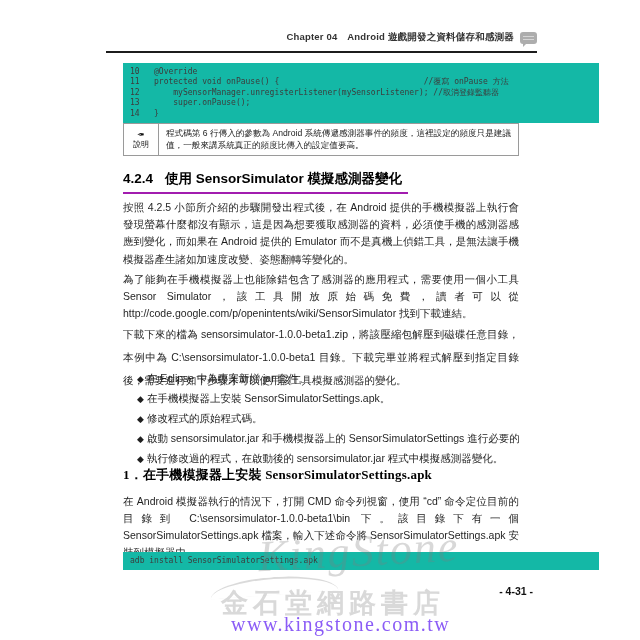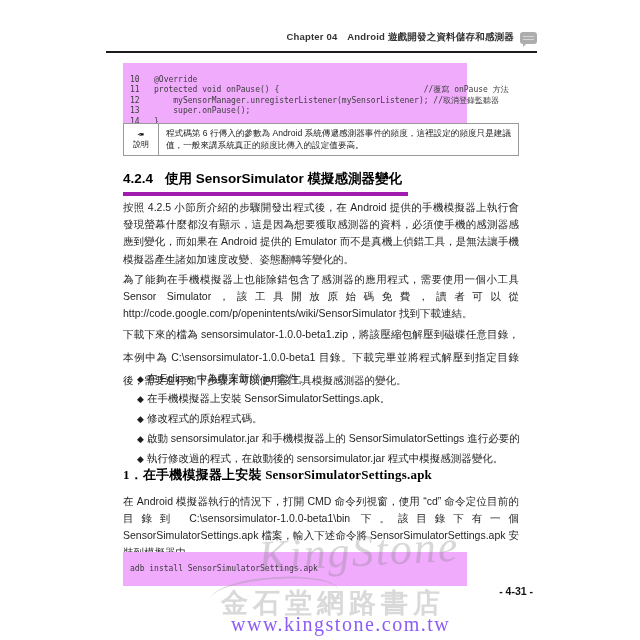--- a/index.html
+++ b/index.html
@@ -32,22 +32,22 @@
   .bubble-line { position: absolute; left: 3px; right: 3px; height: 1px; background: #d6d6d6; }
   .bubble-line.l1 { top: 4px; }
   .bubble-line.l2 { top: 7px; }
   .header-rule {
     position: absolute; top: 51px; left: 106px; width: 431px;
     border-top: 2px solid #1c1c1c;
   }
 
   
   .code-block {
-    position: absolute; left: 123px; width: 344px;
-    background: #f0abfc; padding: 12px 0;
+    position: absolute; left: 123px; width: 476px;
+    background: #14b8a6; padding: 4px 0;
     font-family: "DejaVu Sans Mono", monospace;
     font-size: 8px; line-height: 10.4px; color: #3c3c3c;
   }
   .code-top { top: 63px; }
   .code-bottom { top: 552px; }
   .code-line { display: flex; white-space: pre; }
   .code-num { width: 24px; padding-left: 7px; flex: 0 0 auto; }
   .code-text { white-space: pre; }
   .code-single { padding-left: 7px; white-space: pre; }
 
@@ -65,21 +65,21 @@
   .note-label { font-size: 8px; font-weight: normal; color: #222; }
   .note-text {
     flex: 1; padding: 3px 7px; font-size: 8.6px; line-height: 12.4px;
     text-align: justify; color: #222;
   }
 
   
   .section-heading {
     position: absolute; left: 123px; top: 170px;
     font-size: 13.5px; font-weight: bold; color: #000;
-    border-bottom: 4px solid #a21caf; padding-bottom: 4px; padding-right: 6px;
+    border-bottom: 2px solid #a21caf; padding-bottom: 4px; padding-right: 6px;
     display: inline-block;
   }
   .section-heading .sec-num { margin-right: 12px; }
 
   
   .para {
     position: absolute; left: 123px; width: 396px;
     font-size: 10.5px; line-height: 17.2px; text-align: justify;
     color: #1f1f1f; overflow-wrap: anywhere;
   }

